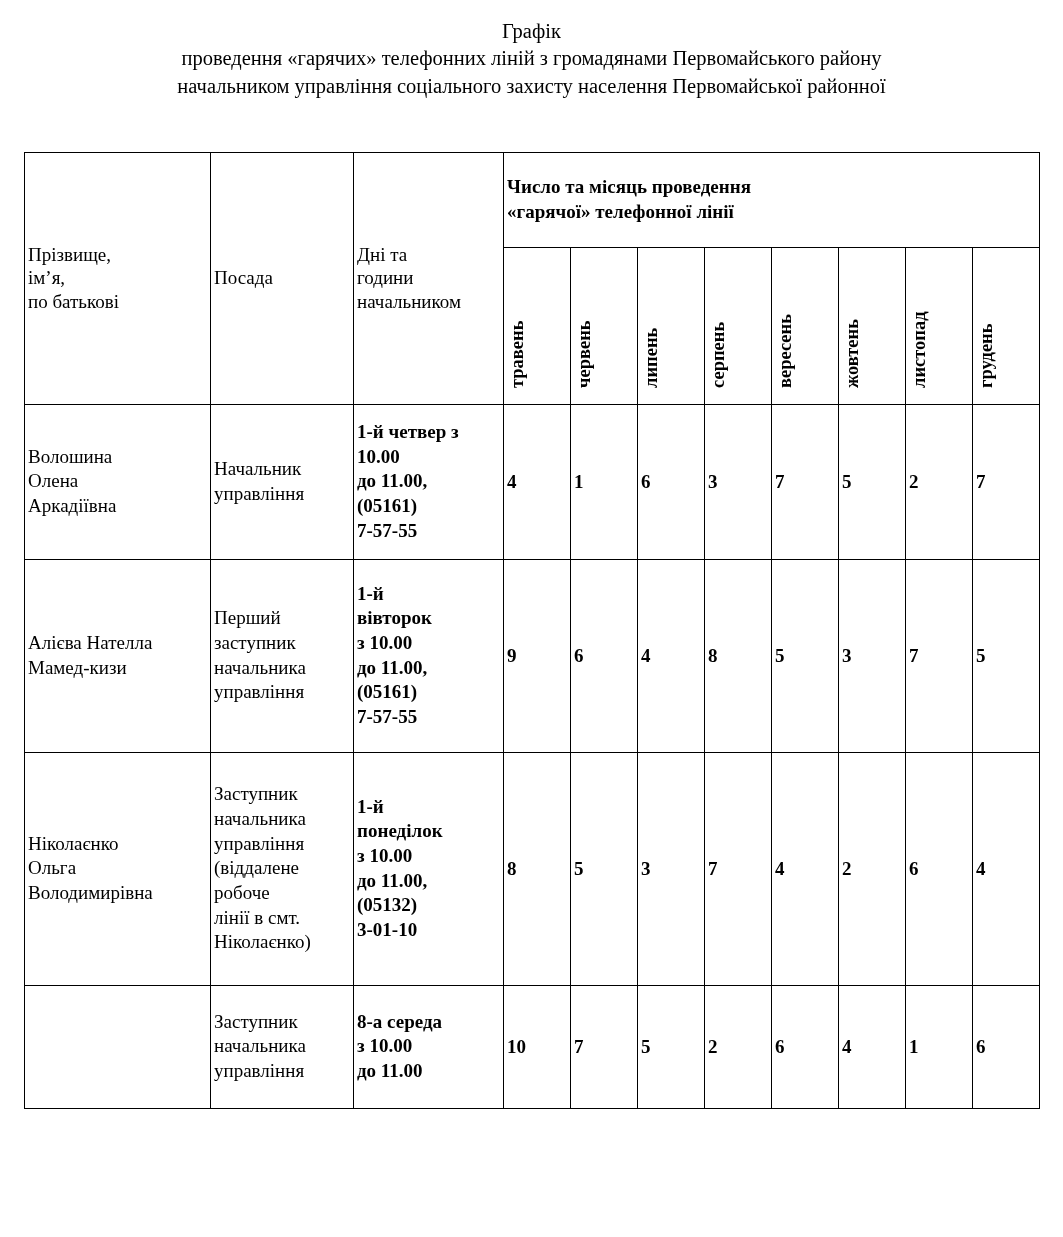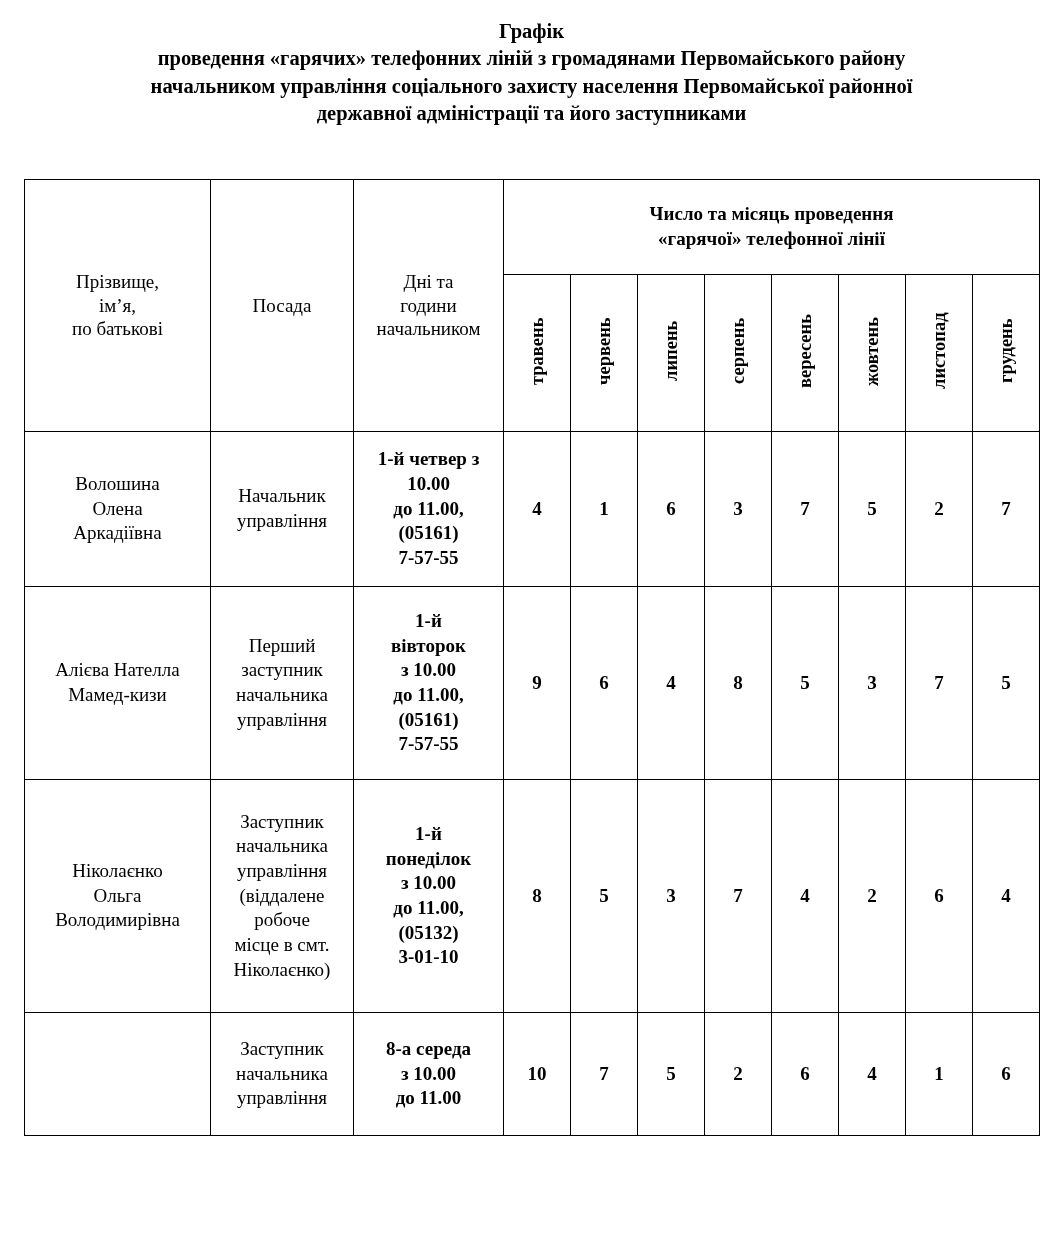--- a/index.html
+++ b/index.html
@@ -16,42 +16,42 @@
   }
   .page {
     width: 1063px;
     height: 1237px;
     position: relative;
     box-sizing: border-box;
   }
   .title-block {
     padding-top: 18px;
     text-align: center;
-    font-weight: bold;
+    font-weight: normal;
     font-size: 20.5px;
     line-height: 1.33;
   }
   .title-block .line {
     display: block;
     white-space: nowrap;
   }
   .title-block .line1 { font-size: 20.5px; }
   .table-wrap {
     margin-top: 52px;
     padding: 0 24px 0 24px;
   }
   table.schedule {
     border-collapse: collapse;
     width: 1015px;
     table-layout: fixed;
   }
   table.schedule td, table.schedule th {
     border: 1px solid #000000;
     vertical-align: middle;
-    text-align: center;
+    text-align: left;
     font-size: 19px;
     padding: 2px 3px;
   }
   th.head {
     font-weight: normal;
     font-size: 19.5px;
     line-height: 1.25;
   }
   .col-name { width: 186px; }
   .col-post { width: 143px; }
@@ -103,21 +103,20 @@
 </style>
 </head>
 <body>
 
 <div class="page">
 
   <div class="title-block">
     <span class="line line1">Графік</span>
     <span class="line">проведення «гарячих» телефонних ліній з громадянами Первомайського району</span>
     <span class="line">начальником управління соціального захисту населення Первомайської районної</span>
-    <span class="line">державної адміністрації та його заступниками</span>
   </div>
 
   <div class="table-wrap">
     <table class="schedule">
       <colgroup>
         <col class="col-name">
           <col class="col-post">
           <col class="col-days">
         <col class="col-month">
           <col class="col-month">
@@ -221,21 +220,21 @@
             <div>Ніколаєнко</div>
             <div>Ольга</div>
             <div>Володимирівна</div>
           </td>
           <td class="post">
             <div>Заступник</div>
             <div>начальника</div>
             <div>управління</div>
             <div>(віддалене</div>
             <div>робоче</div>
-            <div>місце в смт.</div>
+            <div>лінії в смт.</div>
             <div>Ніколаєнко)</div>
           </td>
           <td class="days">
             <div>1-й</div>
             <div>понеділок</div>
             <div>з 10.00</div>
             <div>до 11.00,</div>
             <div>(05132)</div>
             <div>3-01-10</div>
           </td>

